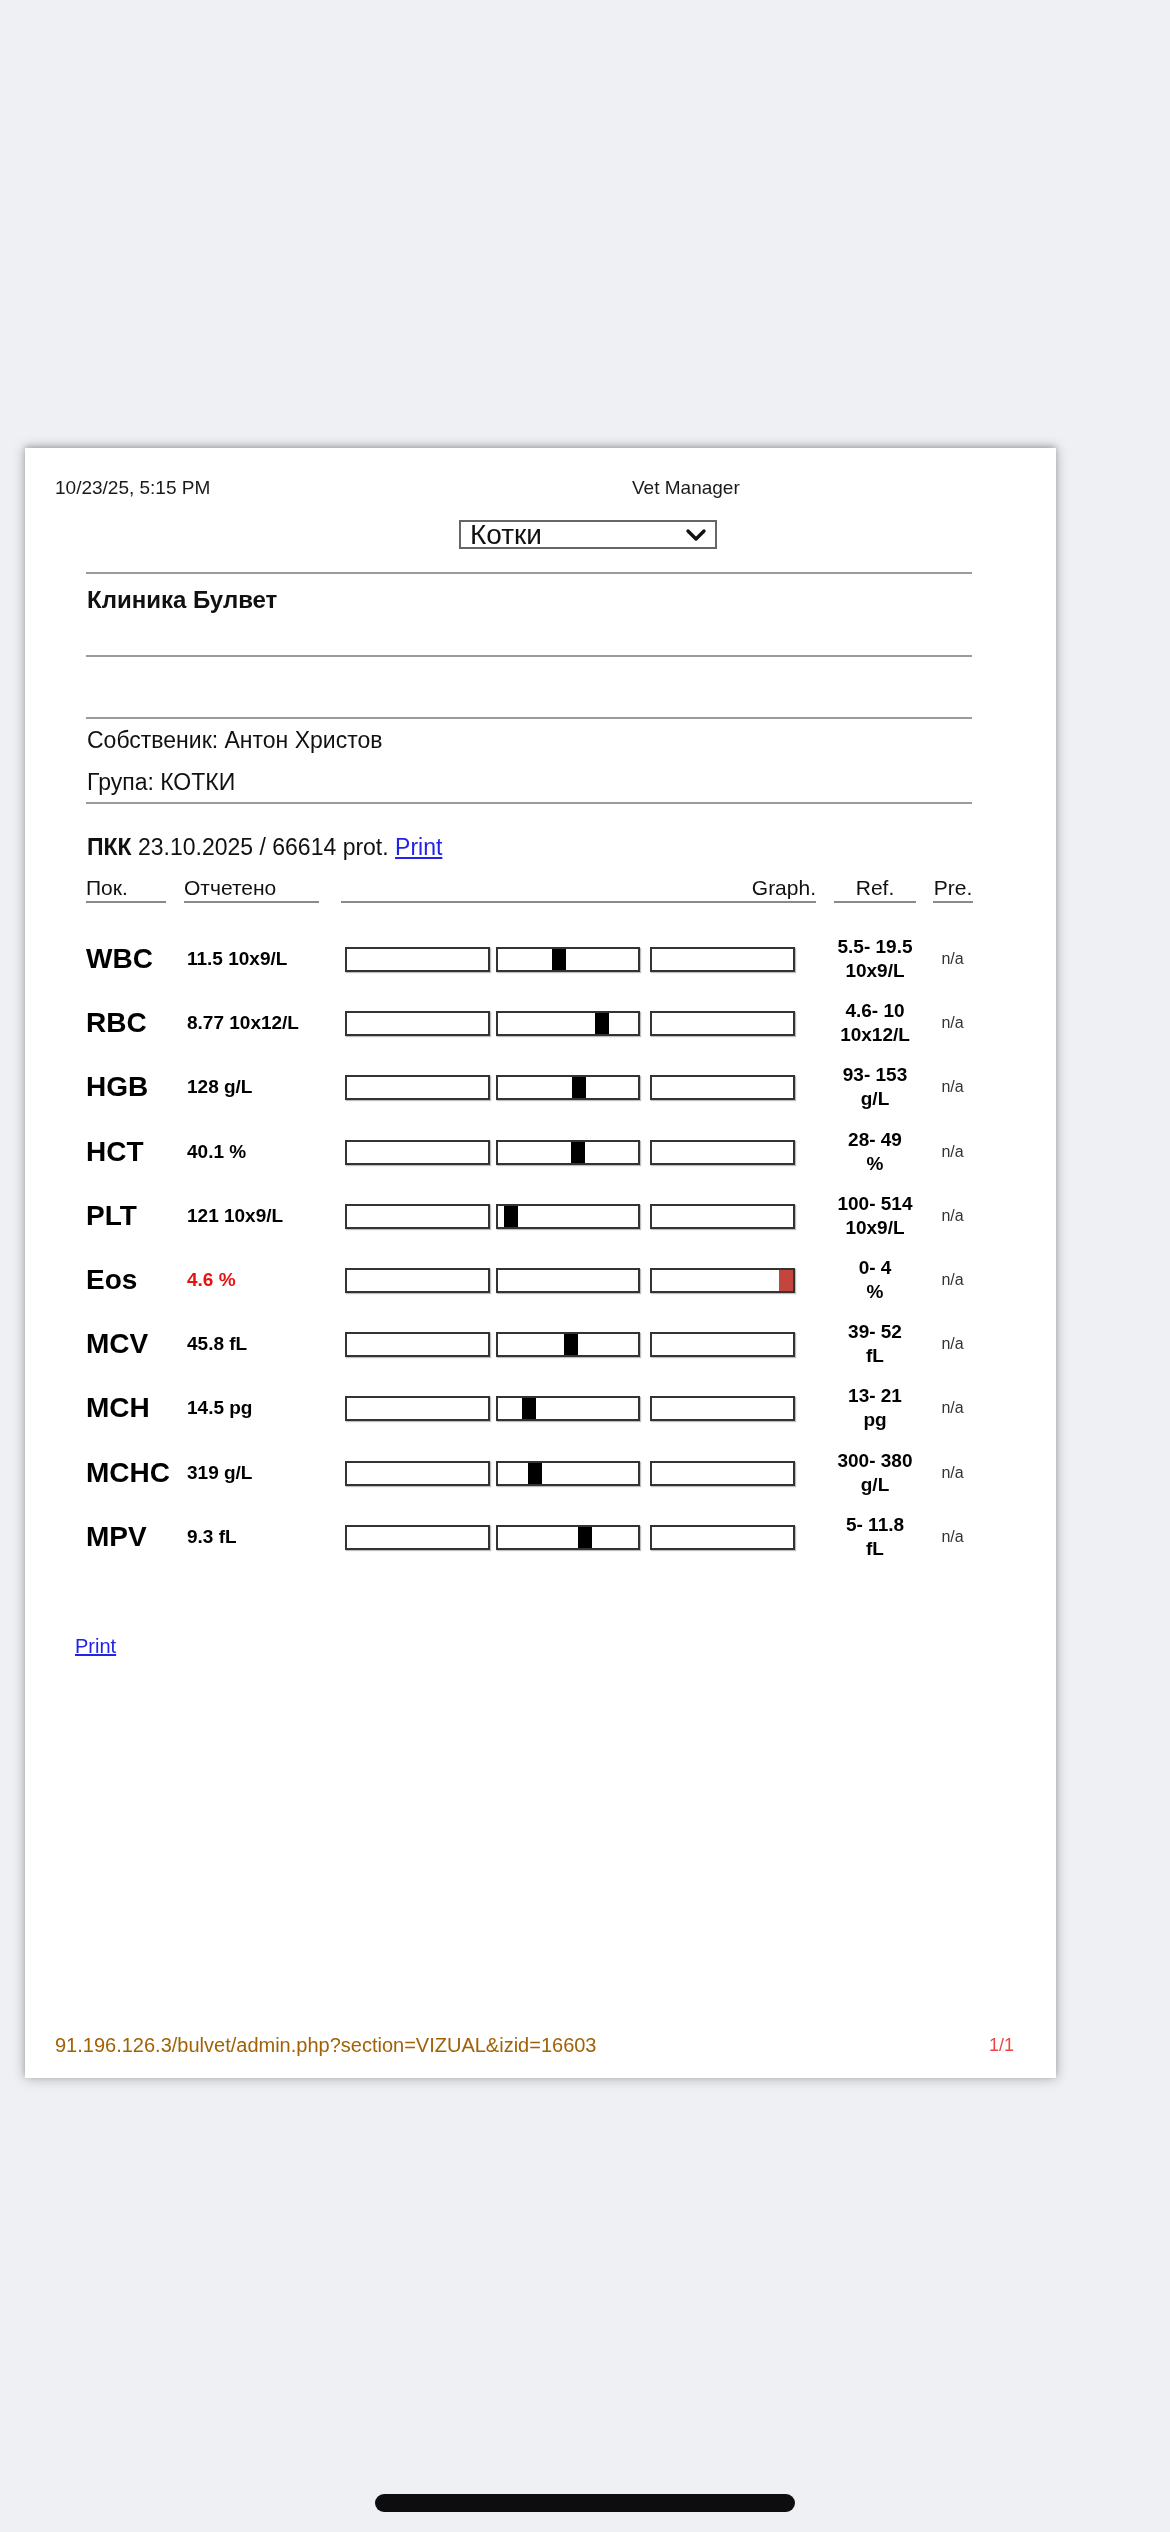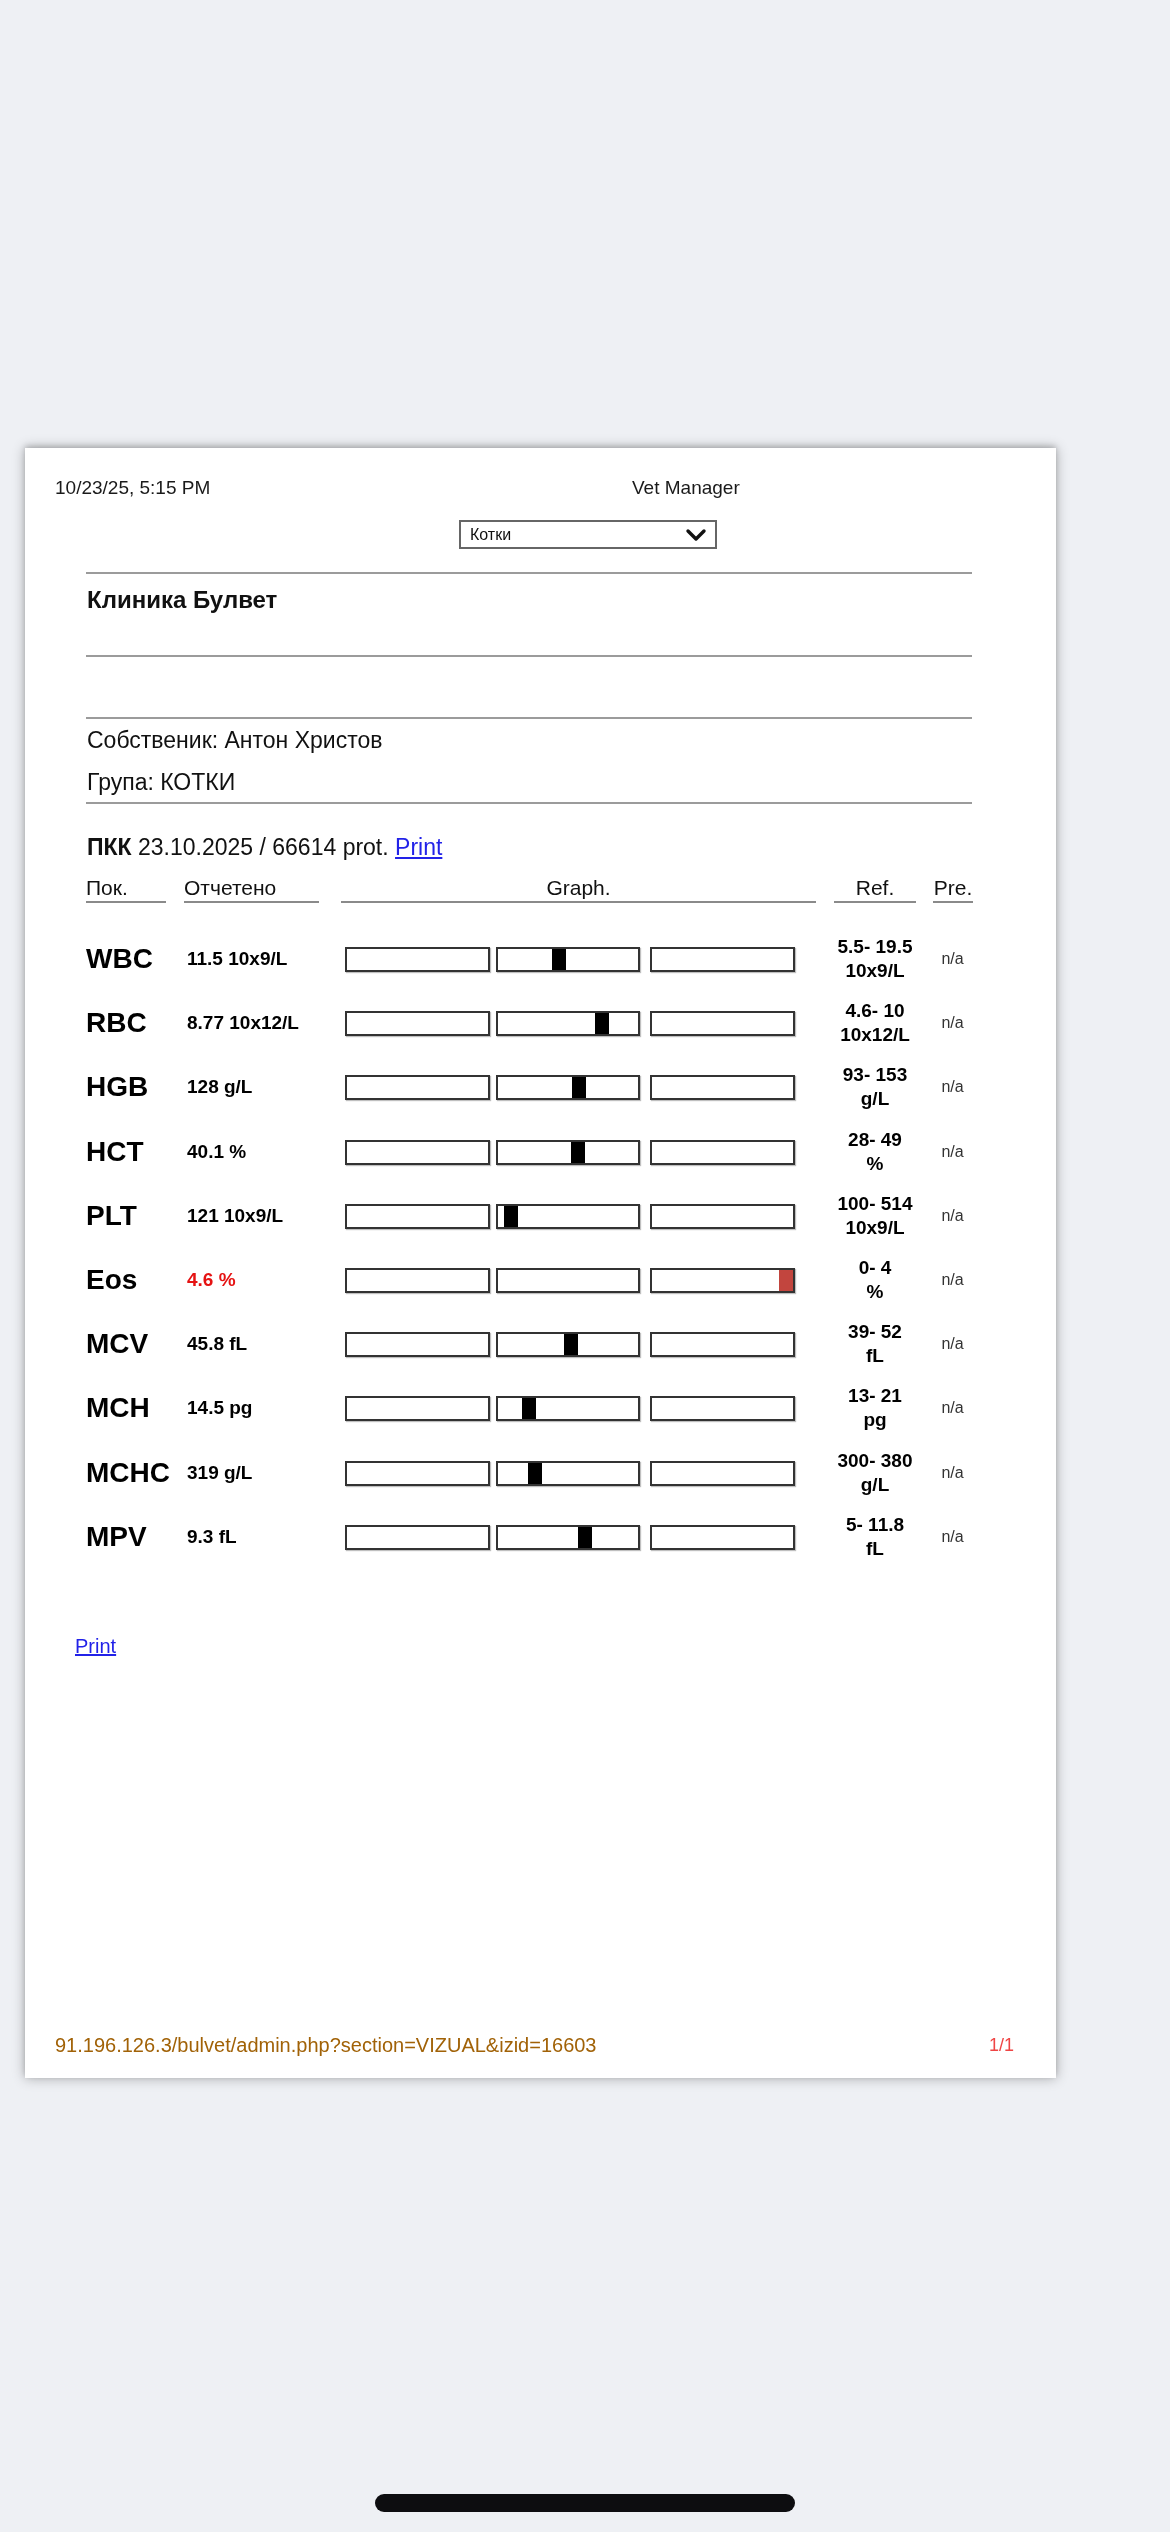--- a/index.html
+++ b/index.html
@@ -20,37 +20,37 @@
   .ph-title{left:607px;top:28px;line-height:24px;font-size:19px;color:#1a1a1a;}
   .pf-url{left:30px;top:1585px;line-height:24px;font-size:20px;color:#a16207;}
   .pf-page{right:42px;top:1585px;line-height:24px;font-size:18px;color:#ef4444;}
   
   .dropdown{
     left:434px;top:72px;width:258px;height:29px;background:#fff;
     border:2px solid #666;box-sizing:border-box;
     display:flex;align-items:center;justify-content:space-between;
     padding:0 8px 0 9px;
   }
-  .dropdown .val{font-size:16px;color:#111;}
+  .dropdown .val{font-size:28px;color:#111;}
   .dropdown svg{display:block;}
   
   .hr{left:61px;width:886px;height:0;border-top:2px solid #9b9b9b;}
   
   .clinic{left:62px;top:138px;line-height:28px;font-size:24px;font-weight:bold;color:#111;}
   .infoline{left:62px;line-height:28px;font-size:23px;color:#111;}
   .report-line{left:62px;top:384px;line-height:30px;font-size:23px;color:#111;}
   .report-line b{font-weight:bold;}
   a.link{color:#2222e8;text-decoration:underline;cursor:pointer;}
   .print-bottom{left:50px;top:1185px;line-height:26px;font-size:20px;}
   
   .th{top:425px;height:30px;line-height:30px;font-size:21px;color:#111;
       border-bottom:2px solid #8a8a8a;box-sizing:border-box;}
   .th-param{left:61px;width:80px;}
   .th-result{left:159px;width:135px;}
-  .th-graph{left:316px;width:475px;text-align:center;}
+  .th-graph{left:316px;width:475px;text-align:right;}
   .th-ref{left:809px;width:82px;text-align:center;}
   .th-pre{left:908px;width:40px;text-align:center;}
   
   .row{left:0;width:1133px;height:64px;}
   .row .param{position:absolute;left:61px;top:0;line-height:64px;font-size:28px;font-weight:bold;color:#000;}
   .row .result{position:absolute;left:162px;top:0;line-height:64px;font-size:19px;font-weight:bold;color:#000;}
   .row.flag-high .result{color:#e51212;}
   .row .box{position:absolute;top:20px;height:25px;background:#fff;
             border:2px solid #333;box-sizing:border-box;box-shadow:1px 1px 1px rgba(0,0,0,0.25);}
   .row .box1{left:320px;width:145px;}

